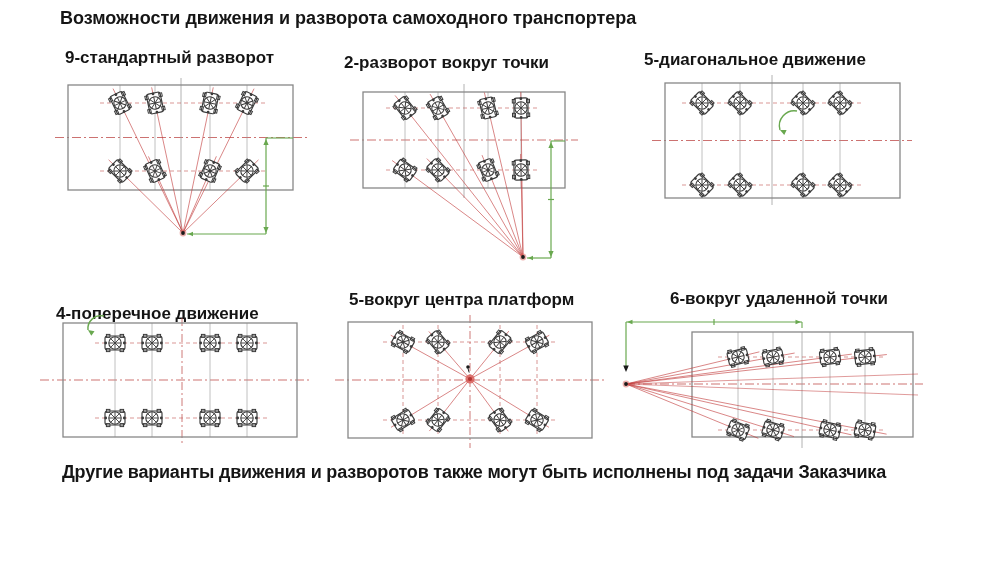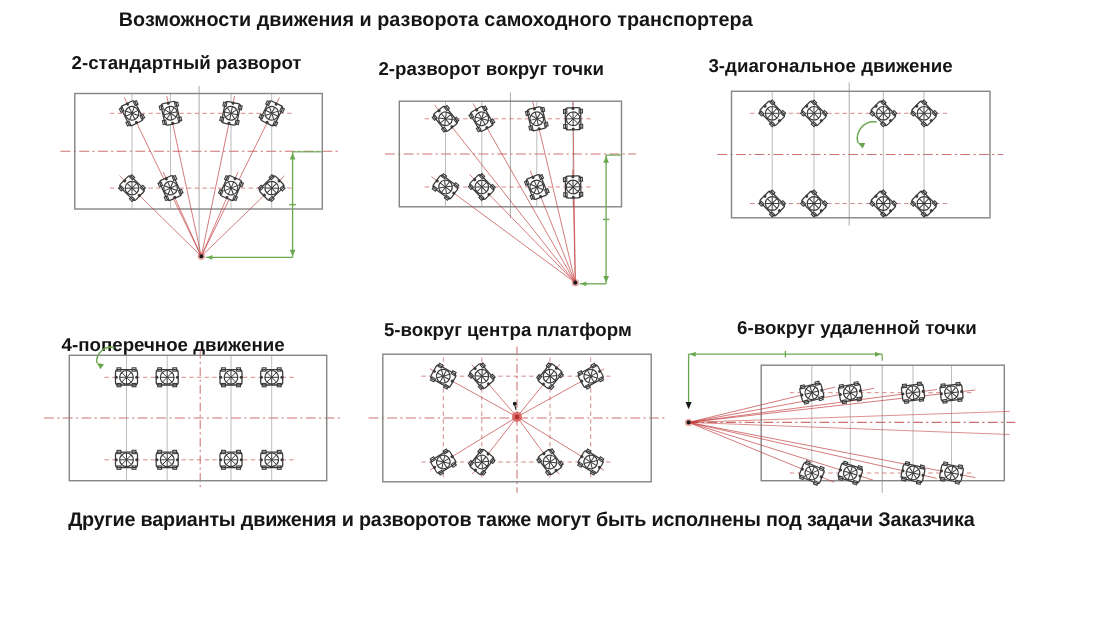--- a/index.html
+++ b/index.html
@@ -1,38 +1,38 @@
 <!DOCTYPE html>
 <html><head>
 <meta charset="utf-8">
 <style>
   html,body{margin:0;padding:0;background:#ffffff;}
   #page{position:relative;width:1005px;height:585px;background:#ffffff;overflow:hidden;
         font-family:"Liberation Sans", sans-serif;color:#151515;}
-  .title{position:absolute;left:60px;top:8px;font-size:18px;font-weight:bold;white-space:nowrap;margin-left:48px;}
+  .title{position:absolute;left:60px;top:8px;font-size:18px;font-weight:bold;white-space:nowrap;}
   .footer{position:absolute;left:62px;top:462px;font-size:18px;font-weight:bold;white-space:nowrap;letter-spacing:-0.2px;text-align:center;}
   .lbl{position:absolute;font-size:17px;font-weight:bold;white-space:nowrap;}
   .lbl-0{left:65px;top:48px}
   .lbl-1{left:344px;top:53px}
   .lbl-2{left:644px;top:50px}
   .lbl-3{left:56px;top:304px}
   .lbl-4{left:349px;top:290px}
   .lbl-5{left:670px;top:289px}
   .diag{position:absolute;}
   svg{display:block;overflow:visible;}
 </style>
 </head>
 <body>
 
 <div id="page">
   <div class="title">Возможности движения и разворота самоходного транспортера</div>
 
-  <div class="lbl lbl-0">2-стандартный разворот</div>
+  <div class="lbl lbl-0">9-стандартный разворот</div>
   <div class="lbl lbl-1">2-разворот вокруг точки</div>
-  <div class="lbl lbl-2">3-диагональное движение</div>
+  <div class="lbl lbl-2">5-диагональное движение</div>
   <div class="lbl lbl-3">4-поперечное движение</div>
   <div class="lbl lbl-4">5-вокруг центра платформ</div>
   <div class="lbl lbl-5">6-вокруг удаленной точки</div>
 
   <div class="diag" style="left: 50px; top: 72px;">
       <svg width="280" height="182" viewBox="0 0 280 182">
         <line x1="5" y1="65.5" x2="258" y2="65.5" stroke="#c0504e" stroke-width="1" stroke-dasharray="9 3 2 3" opacity="0.8"></line>
         <line x1="131" y1="6" x2="131" y2="160" stroke="#9a9a9a" stroke-width="0.9" stroke-dasharray="none" opacity="0.85"></line>
         <line x1="70" y1="13" x2="70" y2="118" stroke="#9a9a9a" stroke-width="0.75" stroke-dasharray="none" opacity="0.8"></line>
         <line x1="105" y1="13" x2="105" y2="118" stroke="#9a9a9a" stroke-width="0.75" stroke-dasharray="none" opacity="0.8"></line>

